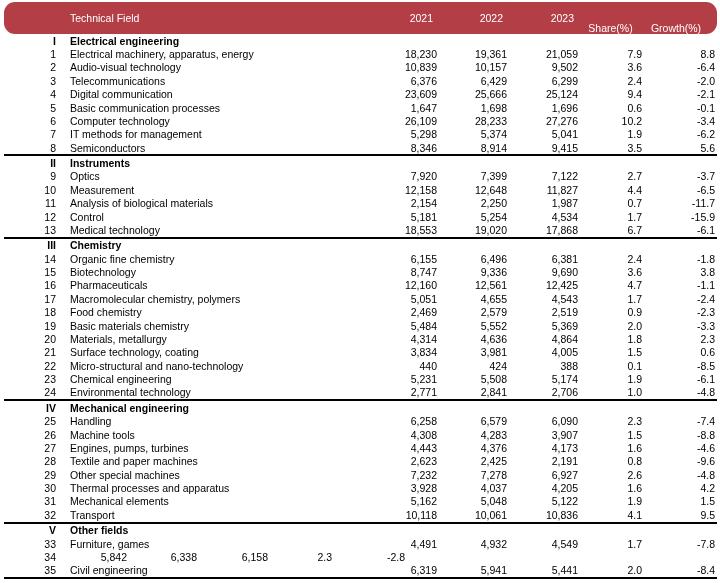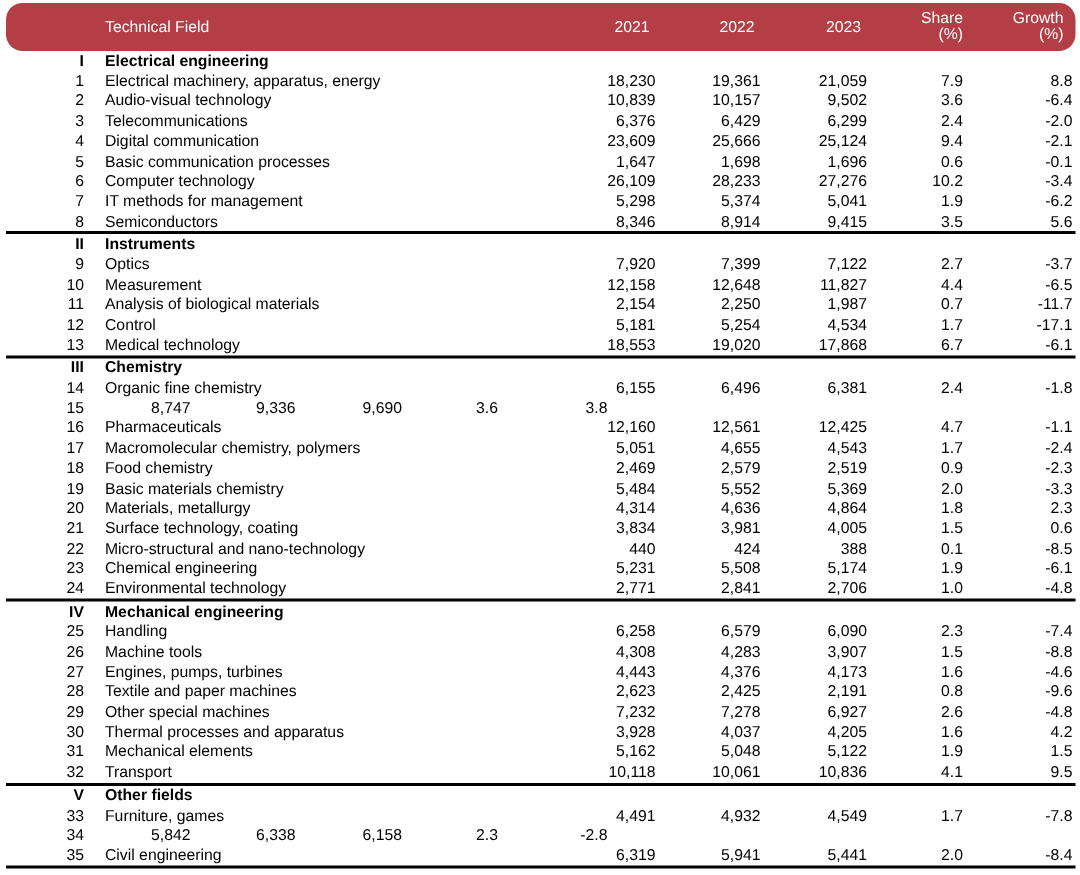--- a/index.html
+++ b/index.html
@@ -46,21 +46,21 @@
   .c-v{flex:none;text-align:right;}
   .v1{width:72px;padding-right:1px;}
   .v2{width:70px;padding-right:1px;}
   .v3{width:71px;padding-right:1px;}
   .vs{width:64px;padding-right:1px;}
   .vg{width:74px;padding-right:2px;}
   .thead .v1,.thead .v2,.thead .v3{padding-right:5px;}
   .thead .vs{padding-right:1px;}
   .thead .vg{padding-right:8px;}
   .two-line{
-    display:flex;flex-direction:column;
+    display:flex;flex-direction:row;
     align-items:flex-end;justify-content:center;
     line-height:11.5px;height:32px;
   }
 </style>
 </head>
 <body>
 
 <div class="page">
   <div class="table">
     <div class="thead">
@@ -199,21 +199,21 @@
             <div class="cell c-v vs">0.7</div>
             <div class="cell c-v vg">-11.7</div>
           </div>
           <div class="row">
             <div class="cell c-num">12</div>
             <div class="cell c-label">Control</div>
             <div class="cell c-v v1">5,181</div>
             <div class="cell c-v v2">5,254</div>
             <div class="cell c-v v3">4,534</div>
             <div class="cell c-v vs">1.7</div>
-            <div class="cell c-v vg">-17.1</div>
+            <div class="cell c-v vg">-15.9</div>
           </div>
           <div class="row">
             <div class="cell c-num">13</div>
             <div class="cell c-label">Medical technology</div>
             <div class="cell c-v v1">18,553</div>
             <div class="cell c-v v2">19,020</div>
             <div class="cell c-v v3">17,868</div>
             <div class="cell c-v vs">6.7</div>
             <div class="cell c-v vg">-6.1</div>
           </div>
@@ -232,20 +232,21 @@
             <div class="cell c-num">14</div>
             <div class="cell c-label">Organic fine chemistry</div>
             <div class="cell c-v v1">6,155</div>
             <div class="cell c-v v2">6,496</div>
             <div class="cell c-v v3">6,381</div>
             <div class="cell c-v vs">2.4</div>
             <div class="cell c-v vg">-1.8</div>
           </div>
           <div class="row">
             <div class="cell c-num">15</div>
+            <div class="cell c-label">Biotechnology</div>
             <div class="cell c-v v1">8,747</div>
             <div class="cell c-v v2">9,336</div>
             <div class="cell c-v v3">9,690</div>
             <div class="cell c-v vs">3.6</div>
             <div class="cell c-v vg">3.8</div>
           </div>
           <div class="row">
             <div class="cell c-num">16</div>
             <div class="cell c-label">Pharmaceuticals</div>
             <div class="cell c-v v1">12,160</div>

